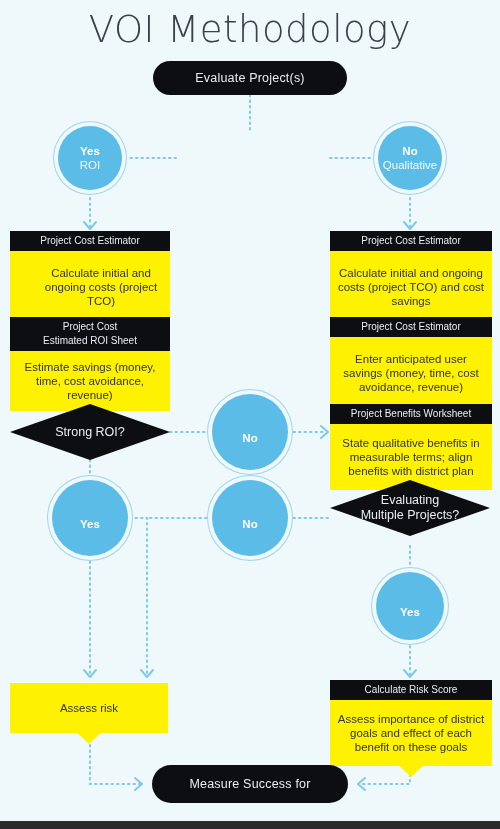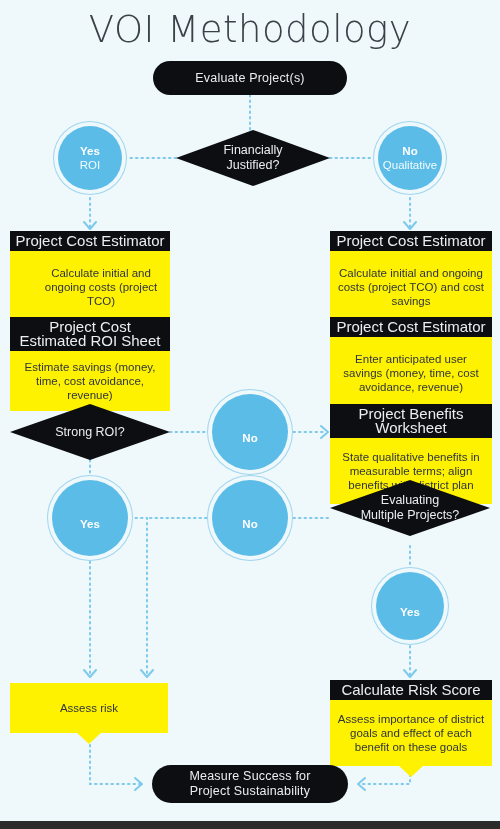--- a/index.html
+++ b/index.html
@@ -68,21 +68,21 @@
   }
   .circ .b{font-weight:bold;margin-top:11px;}
   .circ .n{font-weight:normal;color:#f2fbff;}
 
   
   .card{}
   .card .hdr{
     background:#0d0e12;
     color:#e9eef3;
     text-align:center;
-    font-size:15px;
+    font-size:10px;
     line-height:14px;
     padding:3px 4px;
   }
   .card .body{
     position:relative;
     background:#fff200;
     color:#2f353c;
     text-align:center;
     font-size:11.5px;
     line-height:14px;
@@ -169,27 +169,20 @@
     <path class="dot" d="M410,758 L410,784 L360,784"></path>
     <polyline class="chev" points="365,778 358,784 365,790"></polyline>
   </svg>
 
   <div id="title">VOI Methodology</div>
 
   <div class="node pill" style="left:153px;top:61px;width:194px;height:34px;">
     <span>Evaluate Project(s)</span>
   </div>
 
-  <div class="node diamond" style="left:176px;top:130px;width:154px;height:56px;">
-    <span class="dshape"></span>
-    <span class="dtext">
-      <span>Financially</span><br>
-      <span>Justified?</span>
-    </span>
-  </div>
 
   <div class="node circ" style="left:58px;top:126px;width:64px;height:64px;">
     <span>
       <span class="b">Yes</span><br>
       <span class="n">ROI</span>
     </span>
   </div>
 
   <div class="node circ" style="left:378px;top:126px;width:64px;height:64px;">
     <span>
@@ -279,18 +272,17 @@
     <div class="hdr">Calculate  Risk Score</div>
     <div class="body" style="height:50px;">
       <span>Assess importance of district goals and effect of each benefit on these goals</span>
       <span class="notch"></span>
     </div>
   </div>
 
   <div class="node pill" style="left:152px;top:765px;width:196px;height:38px;">
     <span>
       <span>Measure Success for</span><br>
-      <span>Project Sustainability</span>
     </span>
   </div>
 
   <div id="bottombar"></div>
 </div>
 
 </body></html>

